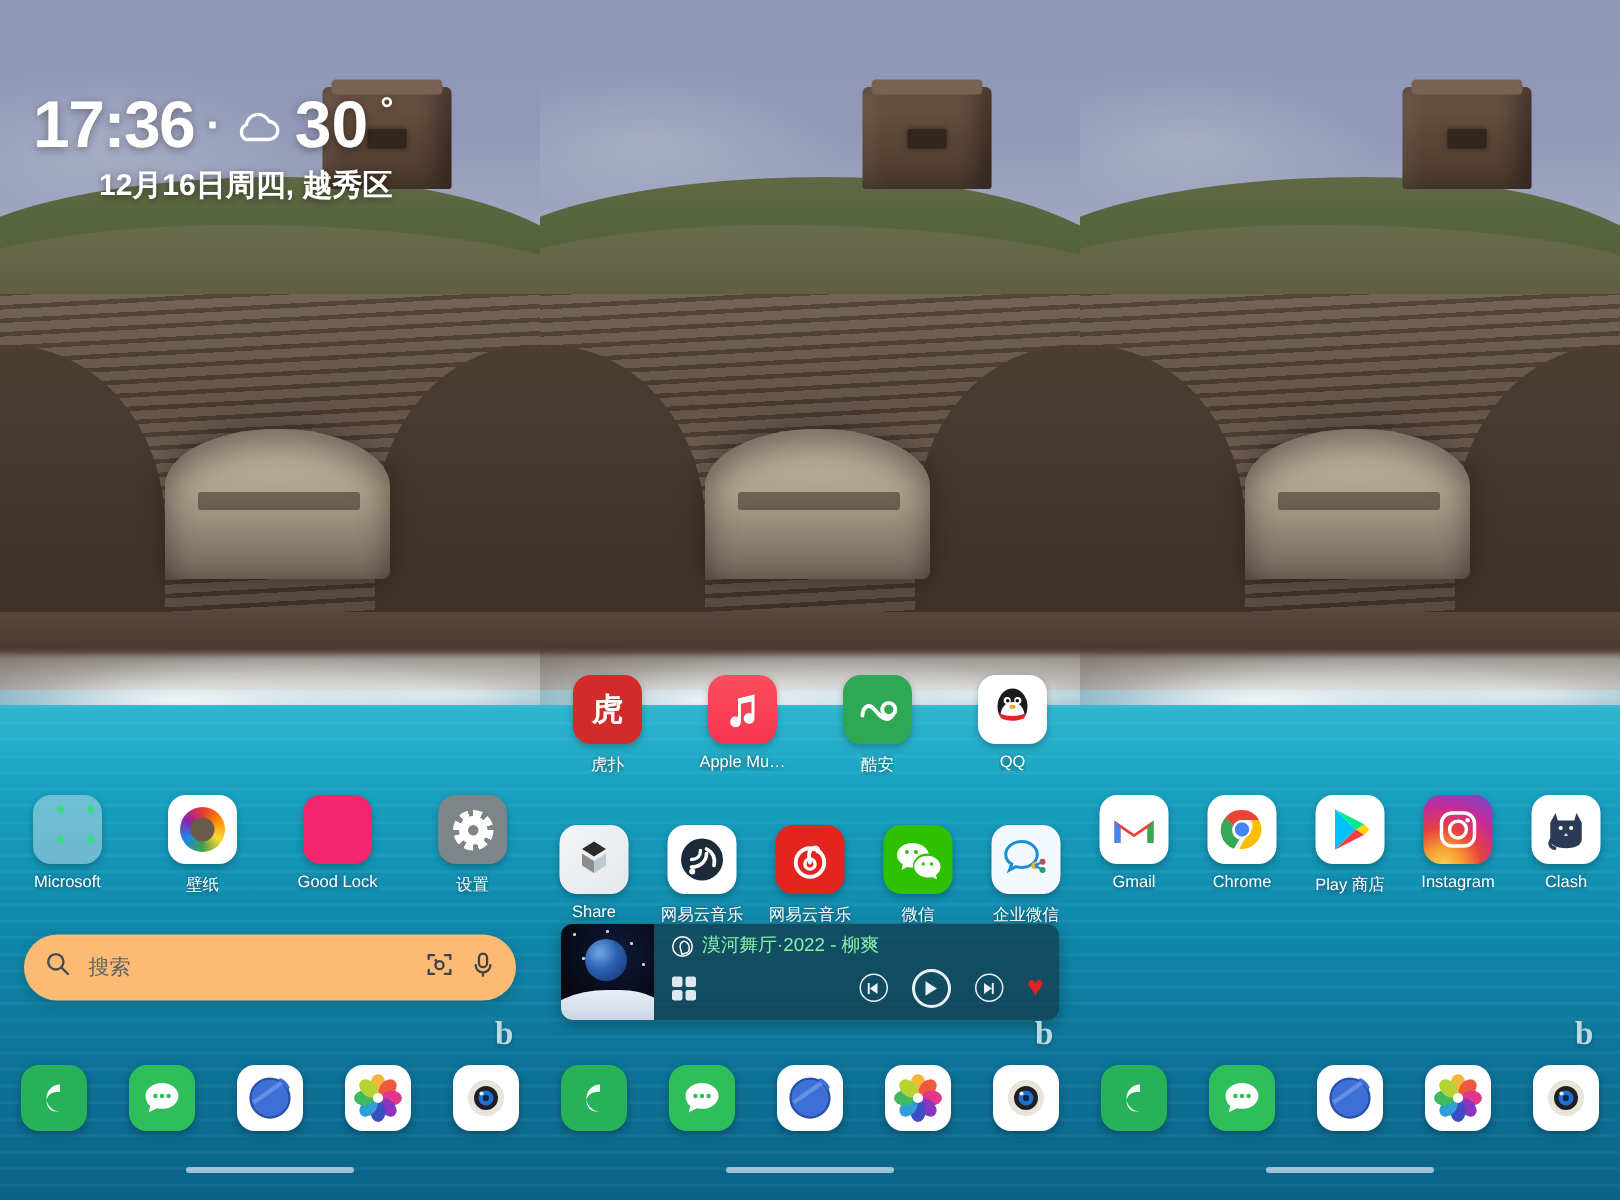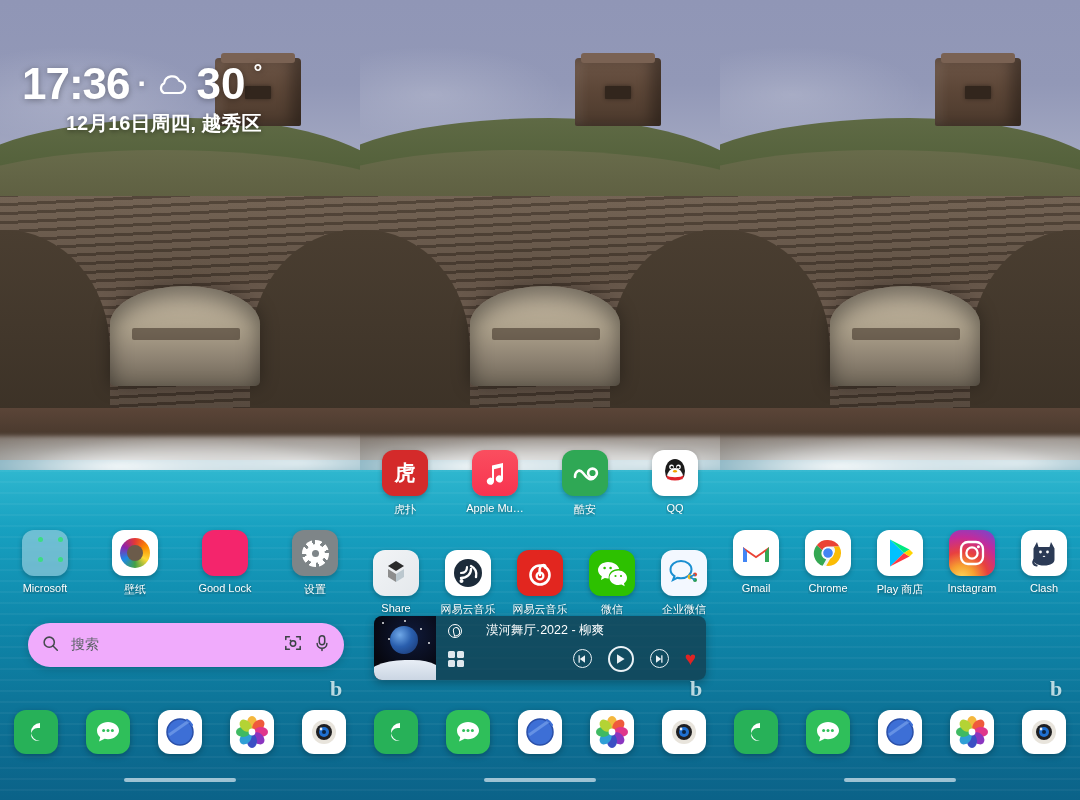--- a/index.html
+++ b/index.html
@@ -185,21 +185,21 @@
   .ic-wecom { background:#f3f8ff; }
   .ic-wechat { background:#2dc100; }
   .ic-gmail { background:#fff; }
   .ic-chrome { background:#fff; }
   .ic-play { background:#fff; }
   .ic-insta { background: radial-gradient(circle at 28% 105%, #fdd75b 0%, #f7a030 22%, #e8403f 45%, #c32b9b 70%, #6a4bd6 100%); }
   .ic-clash { background:#fff; }
 
   
   .searchbar {
-    position:absolute; left:28px; right:16px; height:44px; background:#f0abfc;
+    position:absolute; left:16px; right:16px; height:44px; background:#fdba74;
     border-radius:22px; display:flex; align-items:center; padding:0 14px; gap:12px;
     box-shadow: 0 2px 8px rgba(0,0,0,.18);
   }
   .searchbar .ph { flex:1; color:#5d6368; font-size:14px; }
   .bing-b { position:absolute; font-size:22px; color:#d9ecef; font-weight:700;
             font-family:"Liberation Serif", serif; opacity:.85;
             text-shadow:0 1px 3px rgba(0,0,0,.25); }
 
   
   .musicwid {
@@ -210,21 +210,21 @@
   .albumart { width:62px; height:64px; flex:0 0 62px; position:relative; overflow:hidden;
               background: radial-gradient(circle at 60% 30%, #101a3a 0%, #06070f 70%); }
   .albumart .earth { position:absolute; left:16px; top:10px; width:28px; height:28px;
                      border-radius:50%;
                      background: radial-gradient(circle at 35% 32%, #6fa8e8 0%, #2a5fae 45%, #17326b 100%); }
   .albumart .moonsurf { position:absolute; left:-10px; right:-10px; bottom:-6px; height:26px;
                         background: linear-gradient(180deg,#e8eef6,#c2cedd);
                         border-radius: 50% 40% 0 0 / 20px 18px 0 0; }
   .albumart .star { position:absolute; width:1.5px; height:1.5px; background:#fff; border-radius:50%; opacity:.8;}
   .mbody { flex:1; display:flex; flex-direction:column; padding:6px 10px 4px 12px; }
-  .mtitle { display:flex; align-items:center; gap:24px; color:#ffffff; font-size:12.5px;
+  .mtitle { display:flex; align-items:center; gap:6px; color:#86efac; font-size:12.5px;
             white-space:nowrap; overflow:hidden; }
   .ne-mini { width:14px; height:14px; border-radius:50%; border:1.6px solid #fff;
              position:relative; flex:0 0 14px; }
   .ne-mini:after{ content:""; position:absolute; left:4px; top:2px; width:5px; height:7px;
                   border:1.4px solid #fff; border-radius:50% 50% 50% 0; transform:rotate(-15deg);}
   .mctrls { flex:1; display:flex; align-items:center; gap:16px; margin-top:2px; }
   .grid4 { display:grid; grid-template-columns:1fr 1fr; grid-template-rows:1fr 1fr;
            gap:2px; width:16px; height:16px; }
   .grid4 i { background:#dfe8ee; border-radius:1.5px; display:block; }
   .cbtn { width:19px; height:19px; border-radius:50%; border:1.6px solid #eaf2f6;

